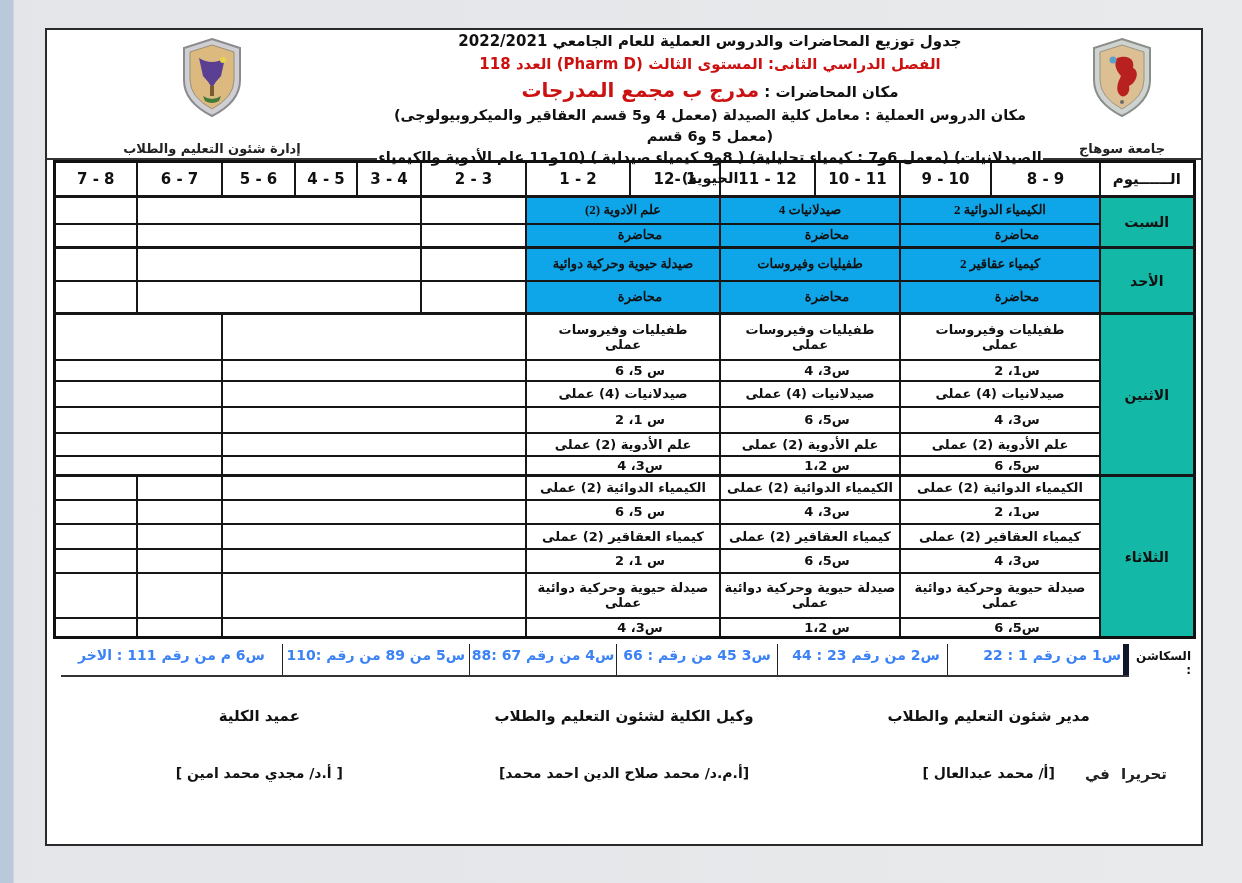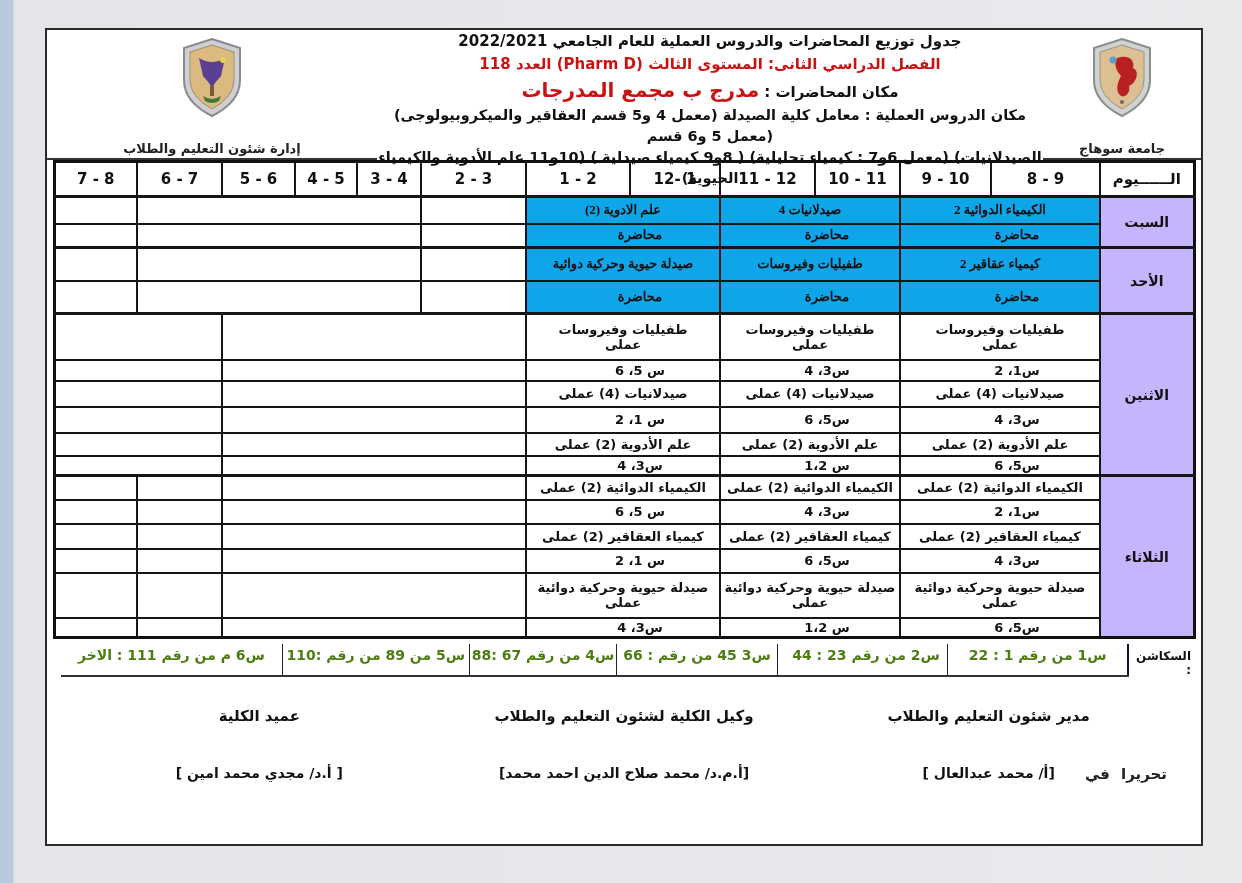--- a/index.html
+++ b/index.html
@@ -28,28 +28,28 @@
   
   table.tt{border-collapse:collapse;table-layout:fixed;margin:0 auto;width:1140px;border:3px solid #101010;}
   table.tt th,table.tt td{
     border:2px solid #161616;text-align:center;vertical-align:middle;
     font-weight:bold;font-size:13px;color:#111;padding:0 2px;overflow:hidden;
   }
   table.tt th{font-size:15px;height:32px;border-bottom-width:3px;}
   table.tt td.thin{border-top-width:1px;padding-left:36px;}
   table.tt td.daysep{border-top-width:3px;}
   table.tt td.blue{background:#0ea5e9;font-family:Liberation Serif, serif;}
-  table.tt td.day{font-size:14px;background:#c4b5fd;}
+  table.tt td.day{font-size:14px;background:#14b8a6;}
   
   .sections{display:flex;margin:5px 10px 0 14px;align-items:stretch;}
   .sections .sec-label{flex:0 0 62px;font-size:12px;font-weight:bold;padding-top:5px;color:#111;}
   .sections .sec-row{flex:1;display:flex;border-bottom:2px solid #333;}
   .sections .sec{box-sizing:border-box;border-left:1px solid #222;font-size:14px;font-weight:bold;
-    text-align:center;padding:3px 2px 6px 2px;color:#4d7c0f;white-space:nowrap;}
-  .sections .sec:nth-child(1){flex:0 0 17%;border-right:2px solid #0f172a;}
+    text-align:center;padding:3px 2px 6px 2px;color:#3b82f6;white-space:nowrap;}
+  .sections .sec:nth-child(1){flex:0 0 17%;border-right:6px solid #0f172a;text-align:right;}
   .sections .sec:nth-child(2){flex:0 0 16%;padding-left:9px;}
   .sections .sec:nth-child(3){flex:0 0 15%;}
   .sections .sec:nth-child(4){flex:0 0 13%;}
   .sections .sec:nth-child(5){flex:0 0 17.5%;}
   .sections .sec:nth-child(6){flex:1;border-left:none;}
   
   .sigs{position:relative;margin-top:30px;display:flex;padding:0 30px;}
   .sig{flex:1;text-align:center;}
   .sig .title{font-size:15px;font-weight:900;color:#111;letter-spacing:0.5px;}
   .sig .name{margin-top:40px;font-size:14px;font-weight:900;color:#111;}

